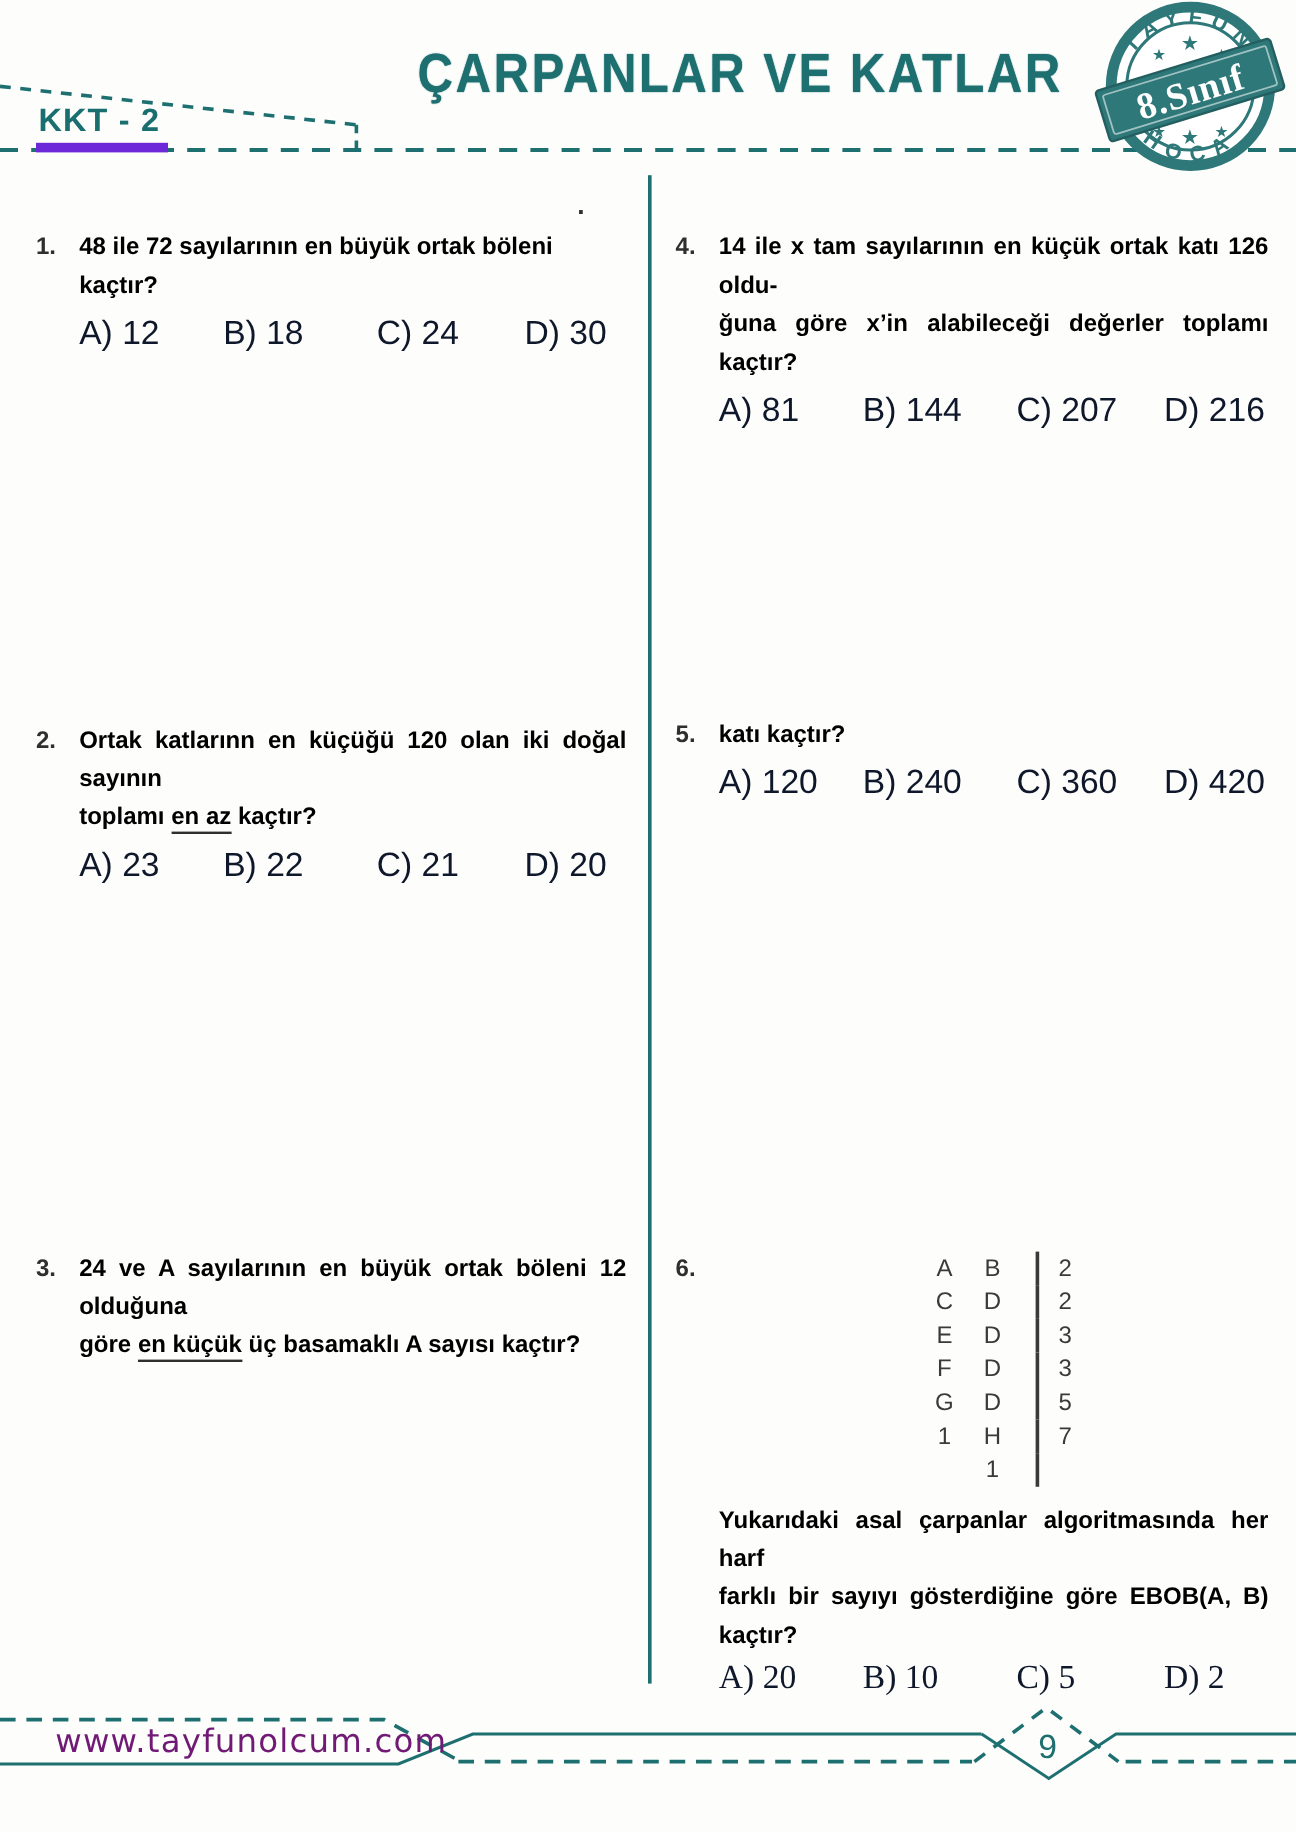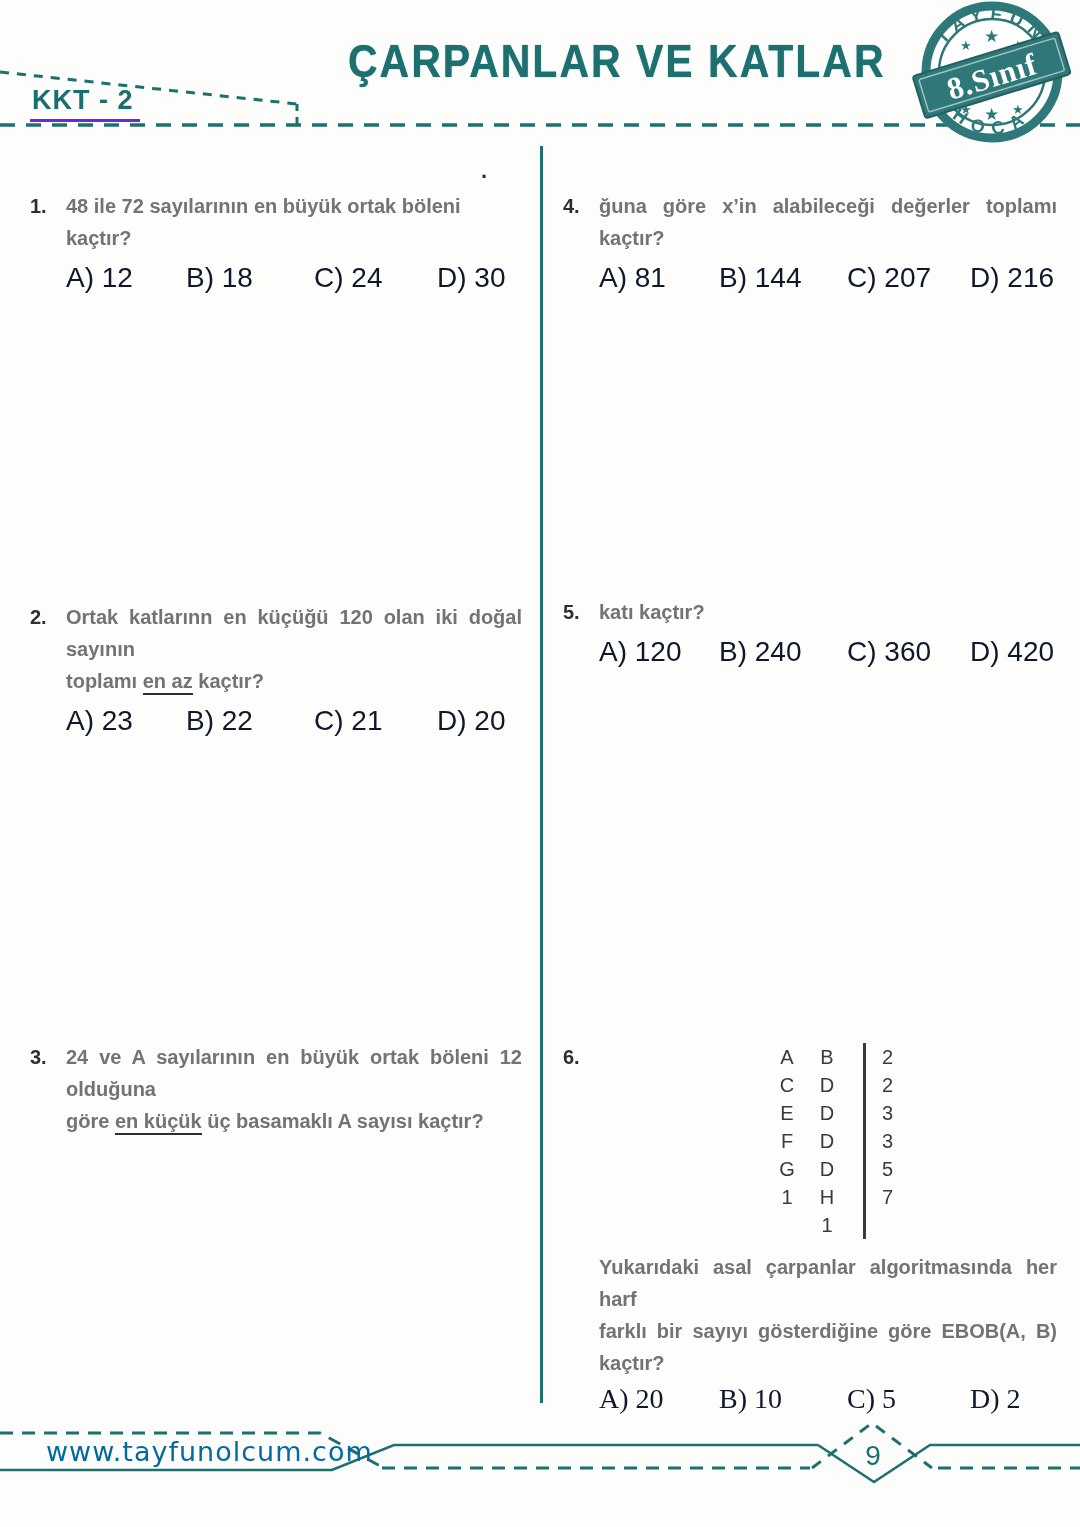--- a/index.html
+++ b/index.html
@@ -10,21 +10,21 @@
     overflow: hidden;
     font-family: "Liberation Sans", sans-serif;
     color: #333;
   }
   svg { position:absolute; display:block; }
 
   
   .kkt-label {
     position:absolute; left:30px; top:85px;
     font-size:27px; font-weight:bold; color:#196e70;
-    border-bottom:3px solid #6d28d9; padding:0 6px 3px 2px;
+    border-bottom:8px solid #6d28d9; padding:0 6px 3px 2px;
     letter-spacing:1px;
   }
   .page-title {
     position:absolute; left:348px; top:38px; width:516px;
     text-align:center;
     font-size:41px; font-weight:900; color:#1d6f70;
     letter-spacing:2px; white-space:nowrap;
     transform: scale(1.0,1.12);
     text-shadow: 0 0 1px #1d6f70;
   }
@@ -34,21 +34,21 @@
   
   .col-divider {
     position:absolute; left:540px; top:146px;
     width:3px; height:1257px; background:#1d6f70;
   }
 
   
   .q { position:absolute; display:flex; }
   .qnum { width:36px; flex:0 0 36px; font-size:20px; font-weight:bold; color:#2f2f2f; line-height:32px; }
   .qbody { flex:1; }
-  .qline { font-size:20px; font-weight:bold; color:#737373; line-height:32px; }
+  .qline { font-size:20px; font-weight:bold; color:#000000; line-height:32px; }
   .stretch { text-align:justify; text-align-last:justify; }
   .uline { border-bottom:2.5px solid #2f2f2f; padding-bottom:1px; }
   .supr { font-size:14px; position:relative; top:-8px; font-weight:bold; }
   .opts {
     display:grid; grid-template-columns:120px 128px 123px auto;
     margin-top:8px; font-size:28px; color:#0f172a;
   }
   .opt { white-space:nowrap; }
 
   
@@ -61,21 +61,21 @@
 
   .stray-dot {
     position:absolute; left:481px; top:158px;
     font-size:22px; font-weight:bold; color:#2f2f2f;
   }
 
   
   .footer-url {
     position:absolute; left:46px; top:1436px;
     font-family:"DejaVu Sans", sans-serif;
-    font-size:27px; color:#0369a1; letter-spacing:1px;
+    font-size:27px; color:#701a75; letter-spacing:1px;
   }
 </style>
 </head>
 <body>
 
 <div class="page">
 
   <svg style="left:0;top:55px;" width="1080" height="80" viewBox="0 0 1080 80">
     <path d="M0,17 L297,49" fill="none" stroke="#1d6f70" stroke-width="3" stroke-dasharray="9 8"></path>
     <path d="M297,49 L297,69" fill="none" stroke="#1d6f70" stroke-width="3" stroke-dasharray="7 6"></path>
@@ -152,20 +152,21 @@
     <span class="qnum">3.</span>
     <div class="qbody">
       <div class="qline stretch">24 ve A sayılarının en büyük ortak böleni 12 olduğuna</div>
       <div class="qline"><span>göre </span><span class="uline">en küçük</span><span> üç basamaklı A sayısı kaçtır?</span></div>
     </div>
   </div>
 
   <div class="q" style="left:563px; top:190px; width:494px;">
     <span class="qnum">4.</span>
     <div class="qbody">
+      <div class="qline stretch">14 ile x tam sayılarının en küçük ortak katı 126 oldu-</div>
       <div class="qline stretch">ğuna göre x’in alabileceği değerler toplamı kaçtır?</div>
       <div class="opts">
         <span class="opt">A) 81</span>
         <span class="opt">B) 144</span>
         <span class="opt">C) 207</span>
         <span class="opt">D) 216</span>
       </div>
     </div>
   </div>
 

